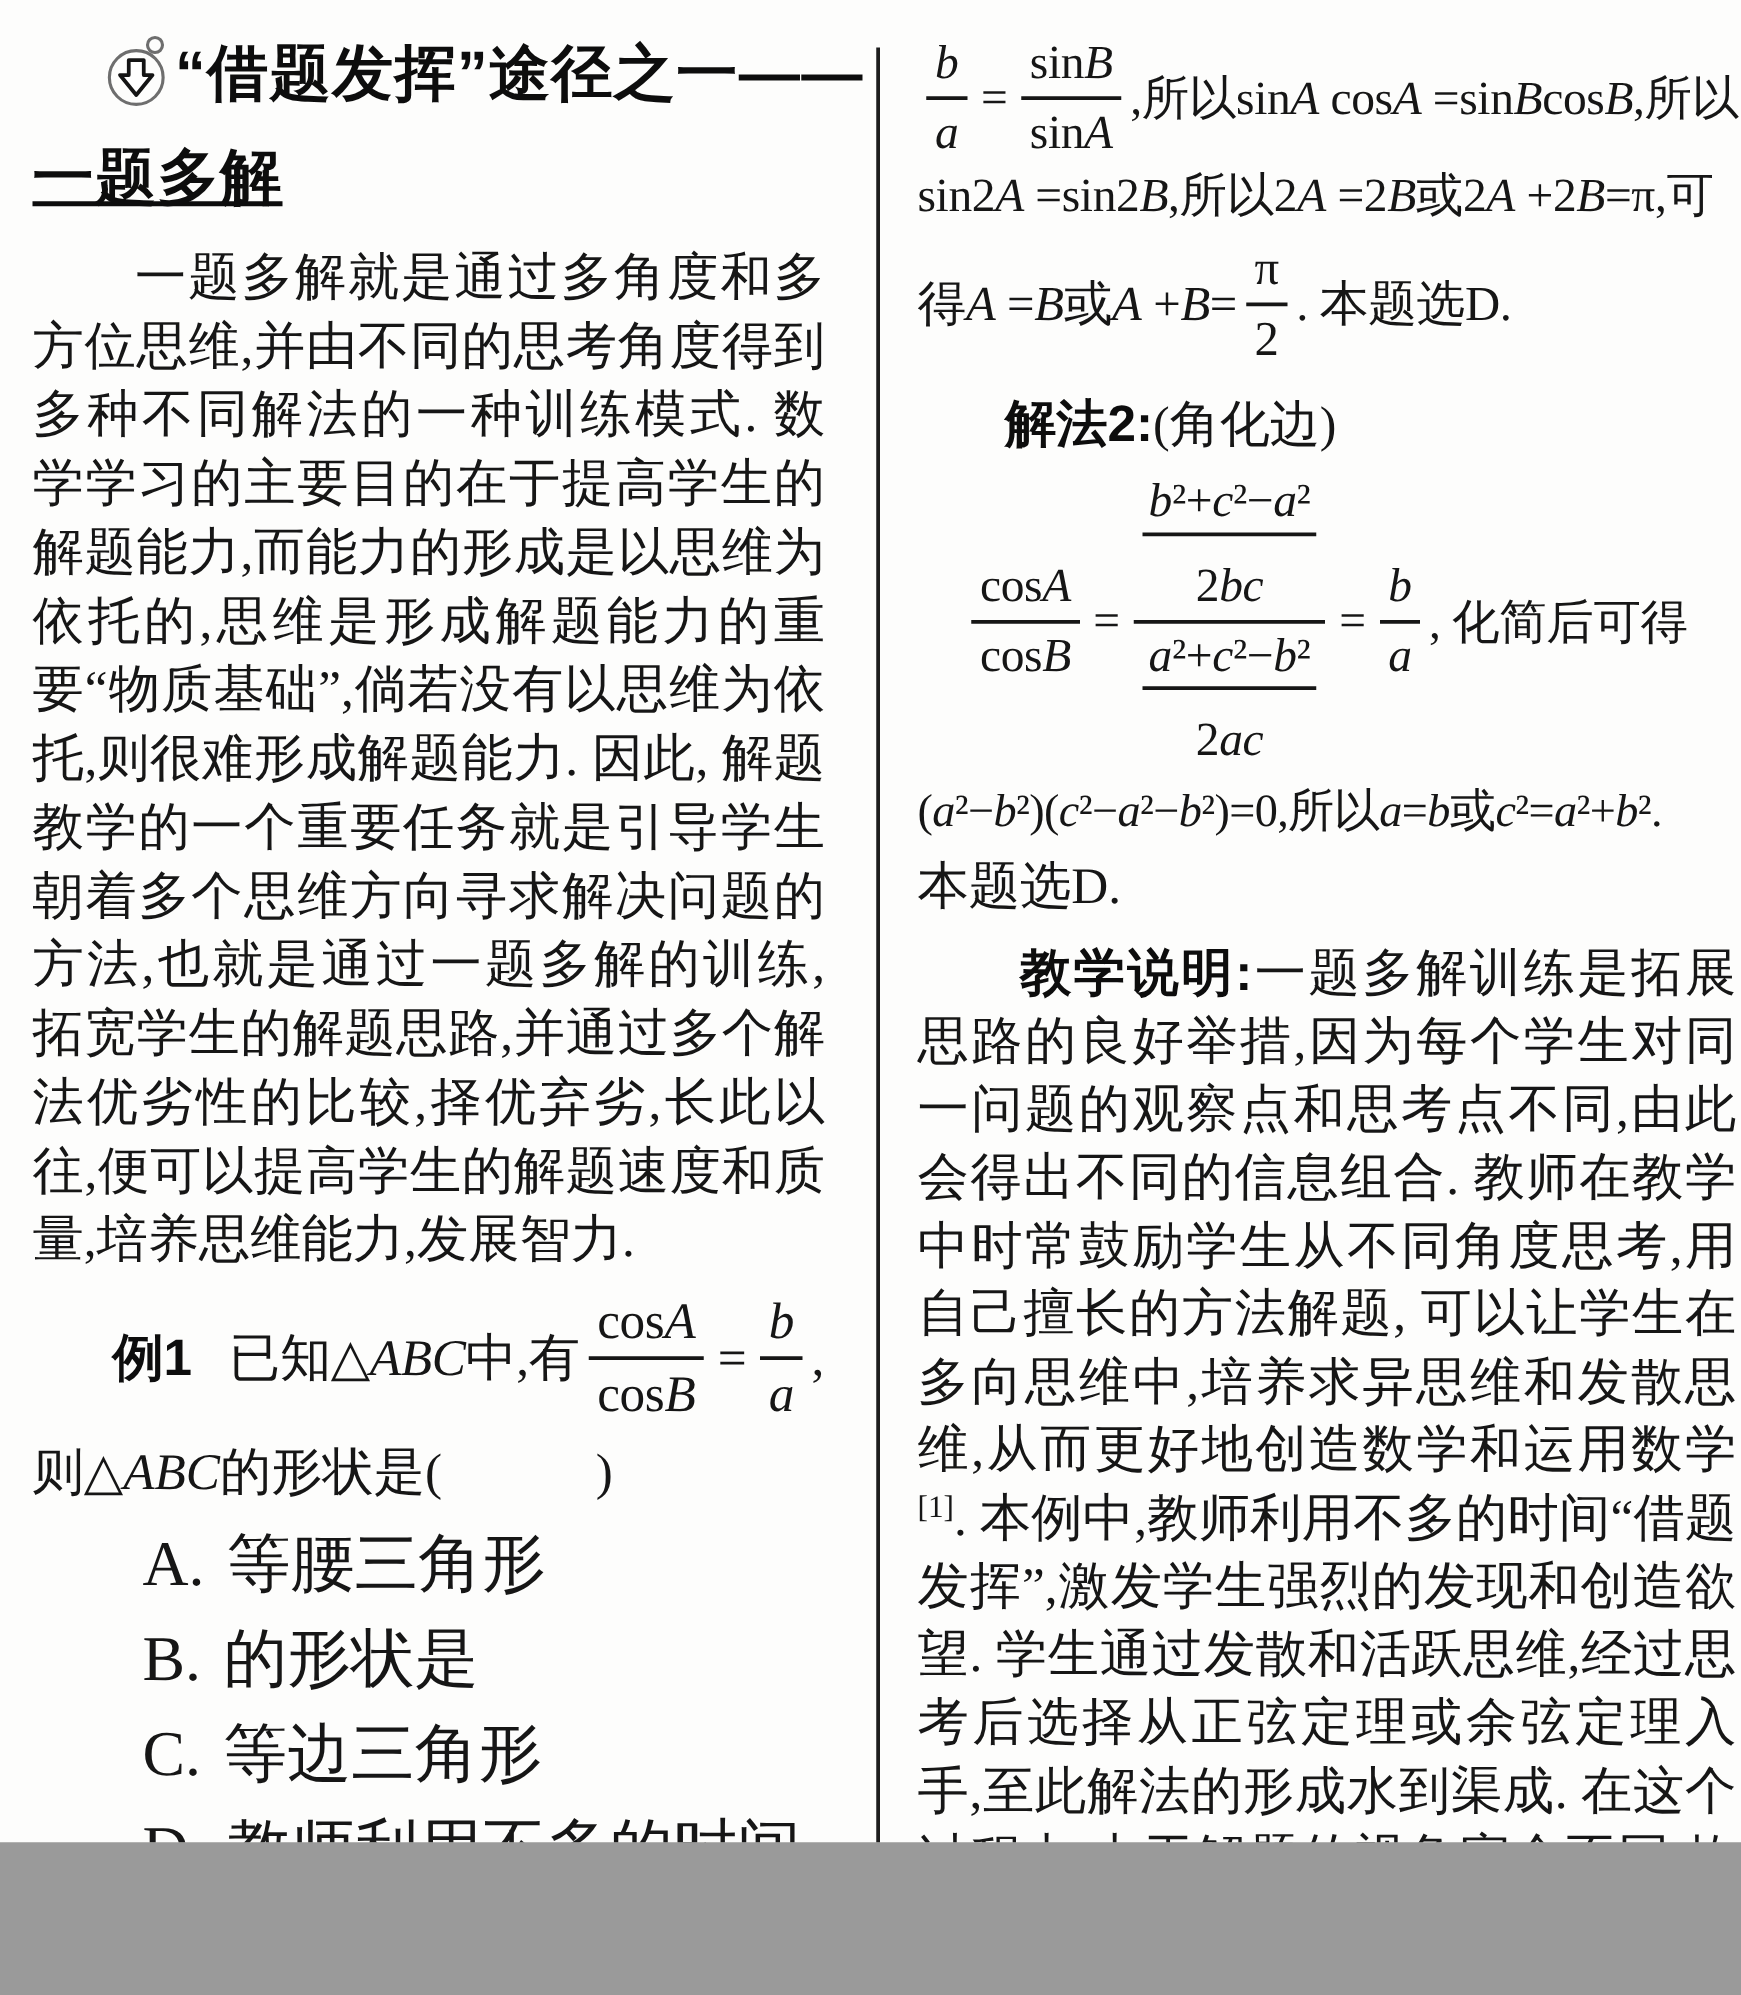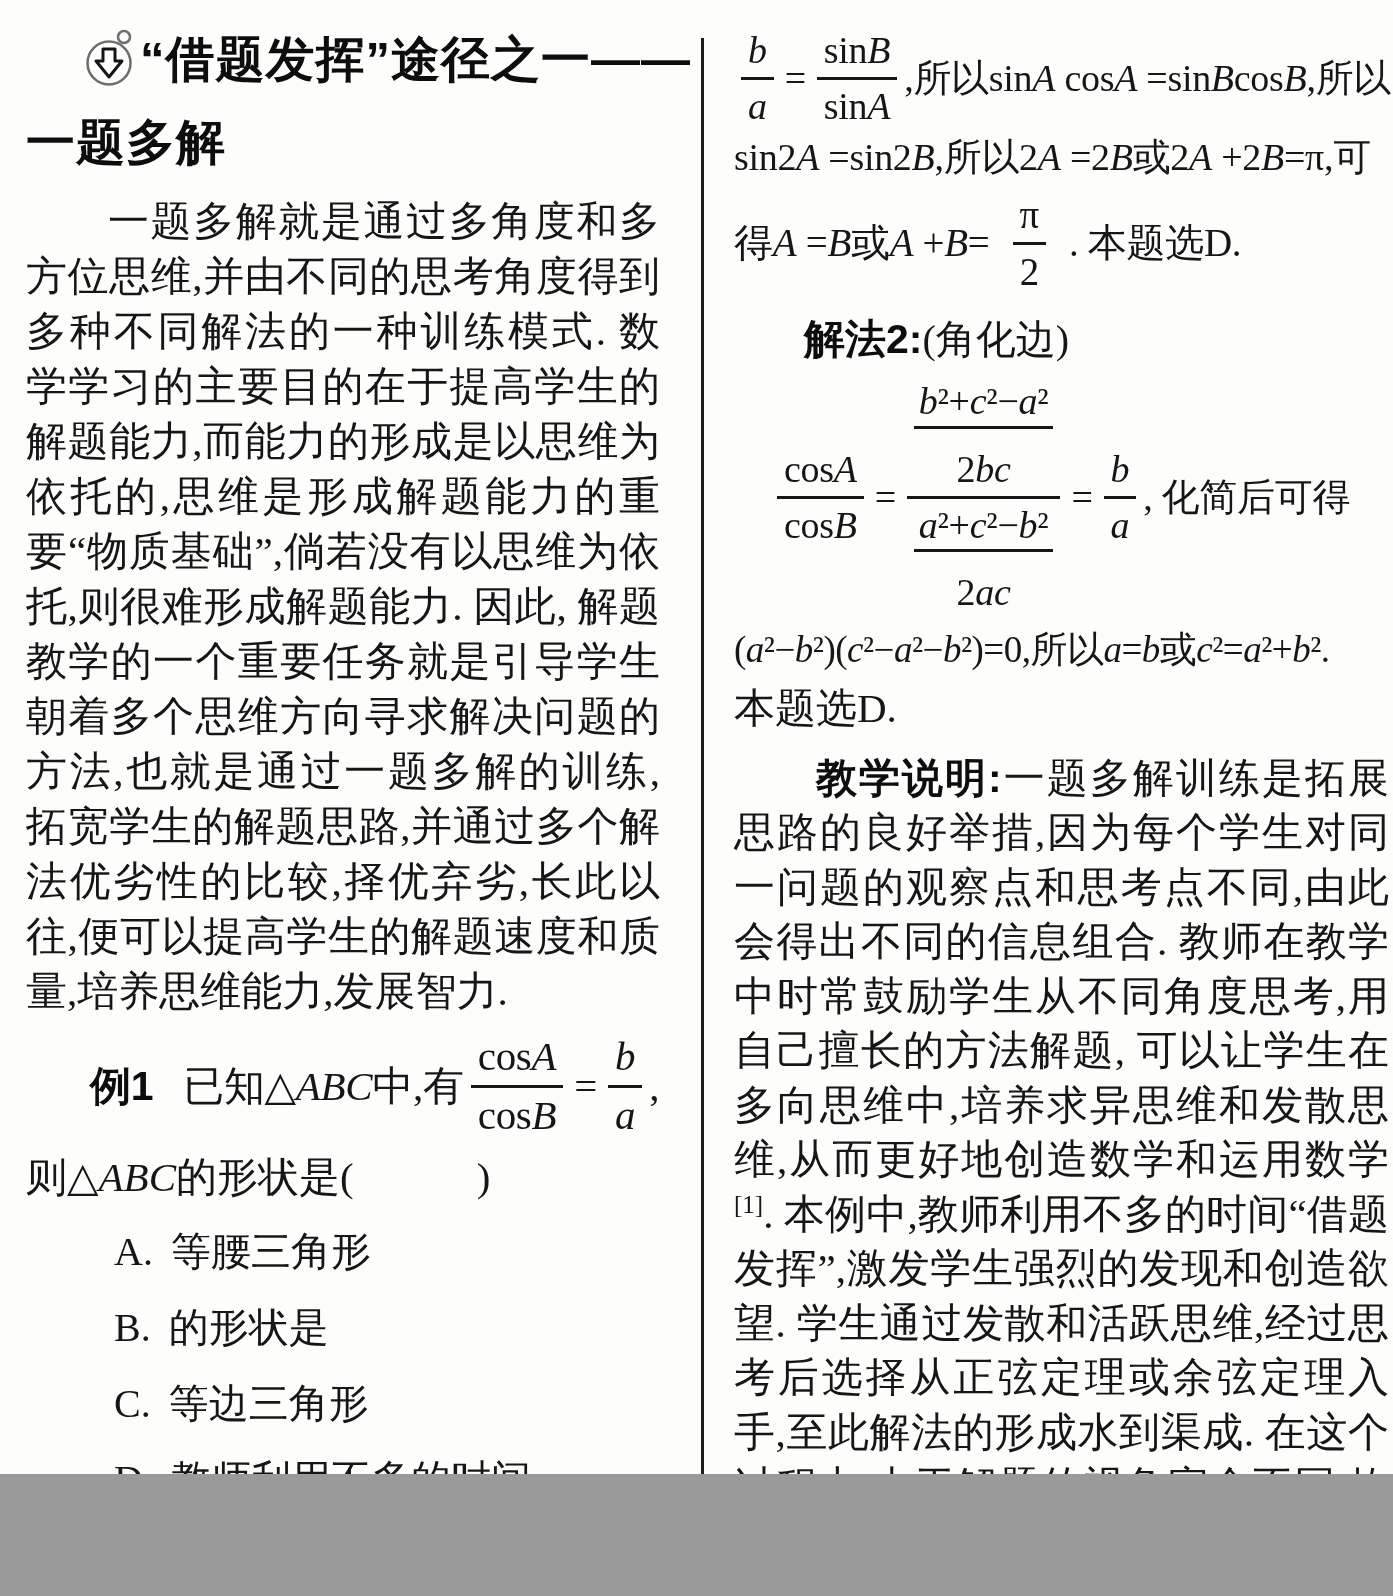--- a/index.html
+++ b/index.html
@@ -10,51 +10,51 @@
   .divider{position:absolute;left:701px;top:38px;width:3px;height:1505px;background:#1d1d1d;}
   .columns{display:flex;padding:24px 0 0 26px;}
   .col-left{width:634px;}
   .col-right{width:655px;margin-left:74px;}
 
   .title{
     font-family:"Liberation Sans","DejaVu Sans",sans-serif;font-weight:bold;
     font-size:49px;line-height:71px;margin:0 0 16px 0;color:#0d0d0d;letter-spacing:1px;
   }
   .title-line1{display:block;padding-left:58px;white-space:nowrap;}
-  .title-line2{display:block;}
+  .title-line2{display:block;text-decoration:underline;}
   .hicon{display:inline-block;vertical-align:-12px;margin-right:2px;}
 
   .body{font-size:41px;line-height:55px;text-align:justify;text-justify:inter-character;margin:0;}
   .indent{text-indent:82px;}
 
   .blabel{font-family:"Liberation Sans","DejaVu Sans",sans-serif;font-weight:bold;font-size:41px;color:#0d0d0d;}
 
   .formula-row{display:flex;align-items:center;font-size:41px;letter-spacing:-0.3px;white-space:nowrap;}
   .example-row{margin:14px 0 6px 64px;}
   .example-row .blabel{margin-right:30px;}
   .question-line{margin-top:4px;line-height:62px;}
 
   .options{margin-top:6px;}
-  .option{font-size:40px;line-height:76px;padding-left:88px;}
+  .option{font-size:51px;line-height:76px;padding-left:88px;}
   .option .olabel{margin-right:18px;}
 
   .sol-head{margin:8px 0 4px 64px;font-size:41px;line-height:62px;}
   .sol-head .method{font-size:40px;}
 
   .frac{display:inline-block;text-align:center;vertical-align:middle;line-height:1.12;margin:0 7px;}
   .frac .num{display:block;padding:1px 7px 5px;}
   .frac .den{display:block;border-top:3px solid #161616;padding:5px 7px 1px;}
   .frac .frac{margin:0;}
   .frac .frac .num{padding:0 5px 3px;}
   .frac .frac .den{padding:19px 5px 0;}
   .eq{margin:0 4px;}
 
   .r-row1{margin-top:4px;font-size:38px;}
   .r-line{font-size:38px;line-height:58px;letter-spacing:-0.3px;white-space:nowrap;}
-  .r-row3{margin-top:6px;font-size:39px;gap:16px;}
+  .r-row3{margin-top:6px;font-size:39px;}
   .sol2-head{margin:14px 0 2px 70px;}
   .sol2-formula{margin:8px 0 6px 36px;font-size:38px;}
   .result-line{font-size:37px;letter-spacing:-0.5px;line-height:58px;white-space:nowrap;}
   .answer-line{font-size:41px;line-height:58px;}
 
   .note{margin-top:14px;}
   .note .body-note{font-size:41px;line-height:54.5px;text-align:justify;text-justify:inter-character;margin:0;text-indent:82px;}
   .ref{vertical-align:super;font-size:25px;line-height:0;}
 
   i{font-style:italic;}

